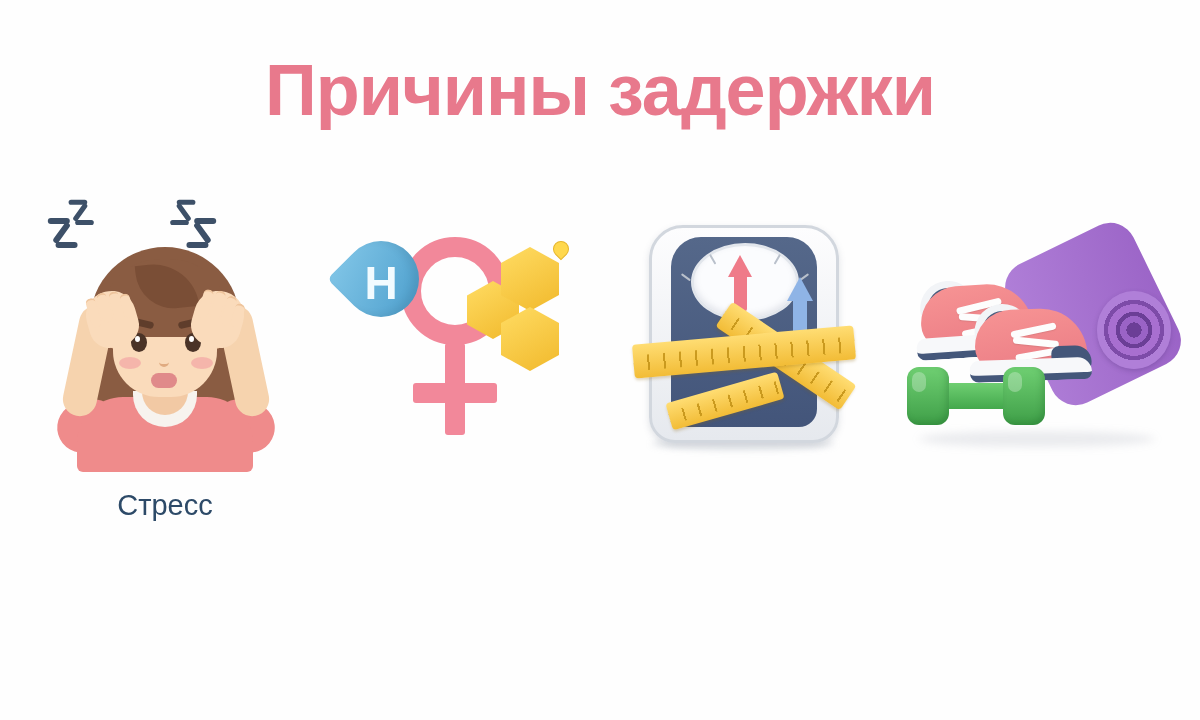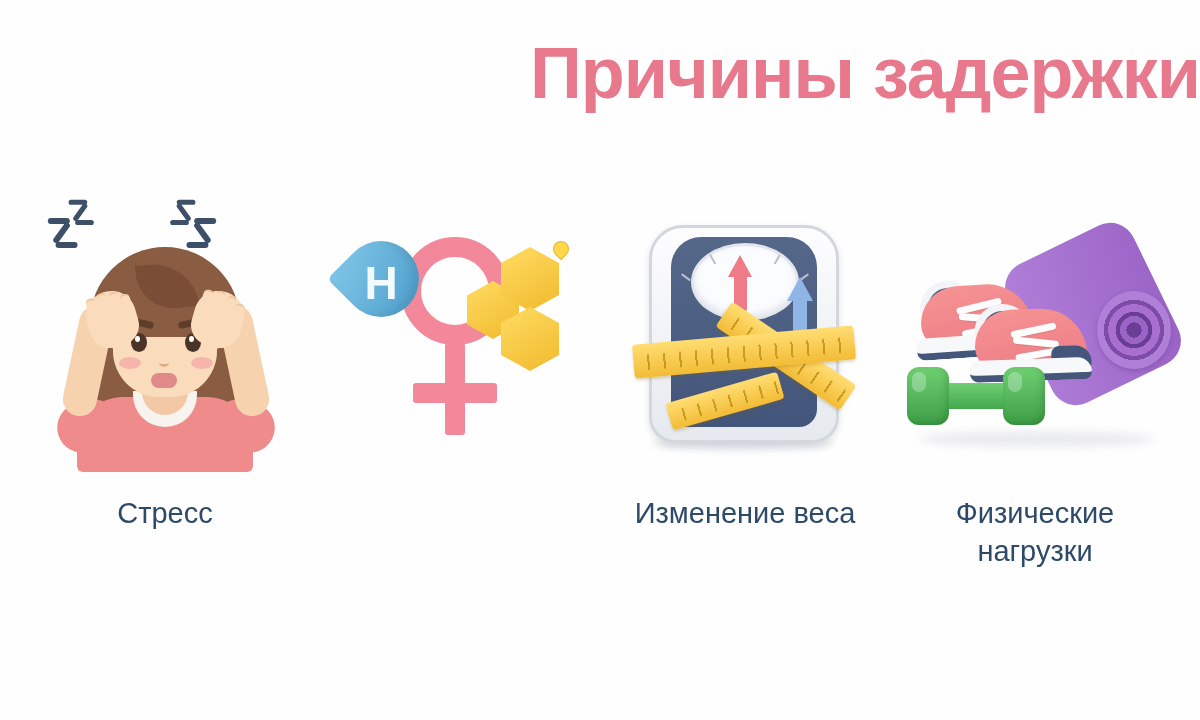--- a/index.html
+++ b/index.html
@@ -31,23 +31,22 @@
     width: 1200px;
     text-align: center;
   }
   .title {
     font-family: "Liberation Sans", "DejaVu Sans", sans-serif;
     font-size: 72px;
     font-weight: 700;
     letter-spacing: -1px;
     color: #e8798c;
     line-height: 1.05;
-    margin: 0;
+    margin: 17px;
     white-space: nowrap;
-    text-align: right;
   }
 
   
   .cards {
     position: absolute;
     top: 215px;
     left: 0;
     width: 1200px;
     display: flex;
     align-items: flex-start;
@@ -58,21 +57,21 @@
     display: flex;
     flex-direction: column;
     align-items: center;
   }
   .art {
     width: 260px;
     height: 250px;
     position: relative;
   }
   .caption {
-    margin-top: 30px;
+    margin-top: 22px;
     width: 260px;
     text-align: center;
     color: #2d4a68;
     font-size: 29px;
     line-height: 1.3;
     font-weight: 400;
     font-family: "Liberation Sans", "DejaVu Sans", sans-serif;
   }
 
   
@@ -607,21 +606,20 @@
               <div class="tape-ticks"></div>
             </div>
           <div class="tape diag">
               <div class="tape-ticks"></div>
             </div>
           <div class="tape main">
               <div class="tape-ticks"></div>
             </div>
         </div>
       </div>
-      <div class="caption">Изменение веса</div>
     </div>
 
     <div class="card">
       <div class="art">
         <div class="fit">
           <div class="fit-shadow"></div>
 
           <div class="mat"></div>
           <div class="mat-roll"></div>
 
@@ -645,17 +643,16 @@
             <div class="sole"></div>
           </div>
 
           <div class="dumbbell">
             <div class="db-bar"></div>
             <div class="db-head l"></div>
             <div class="db-head r"></div>
           </div>
         </div>
       </div>
-      <div class="caption">Физические нагрузки</div>
     </div>
 
   </div>
 </div>
 
 </body></html>

